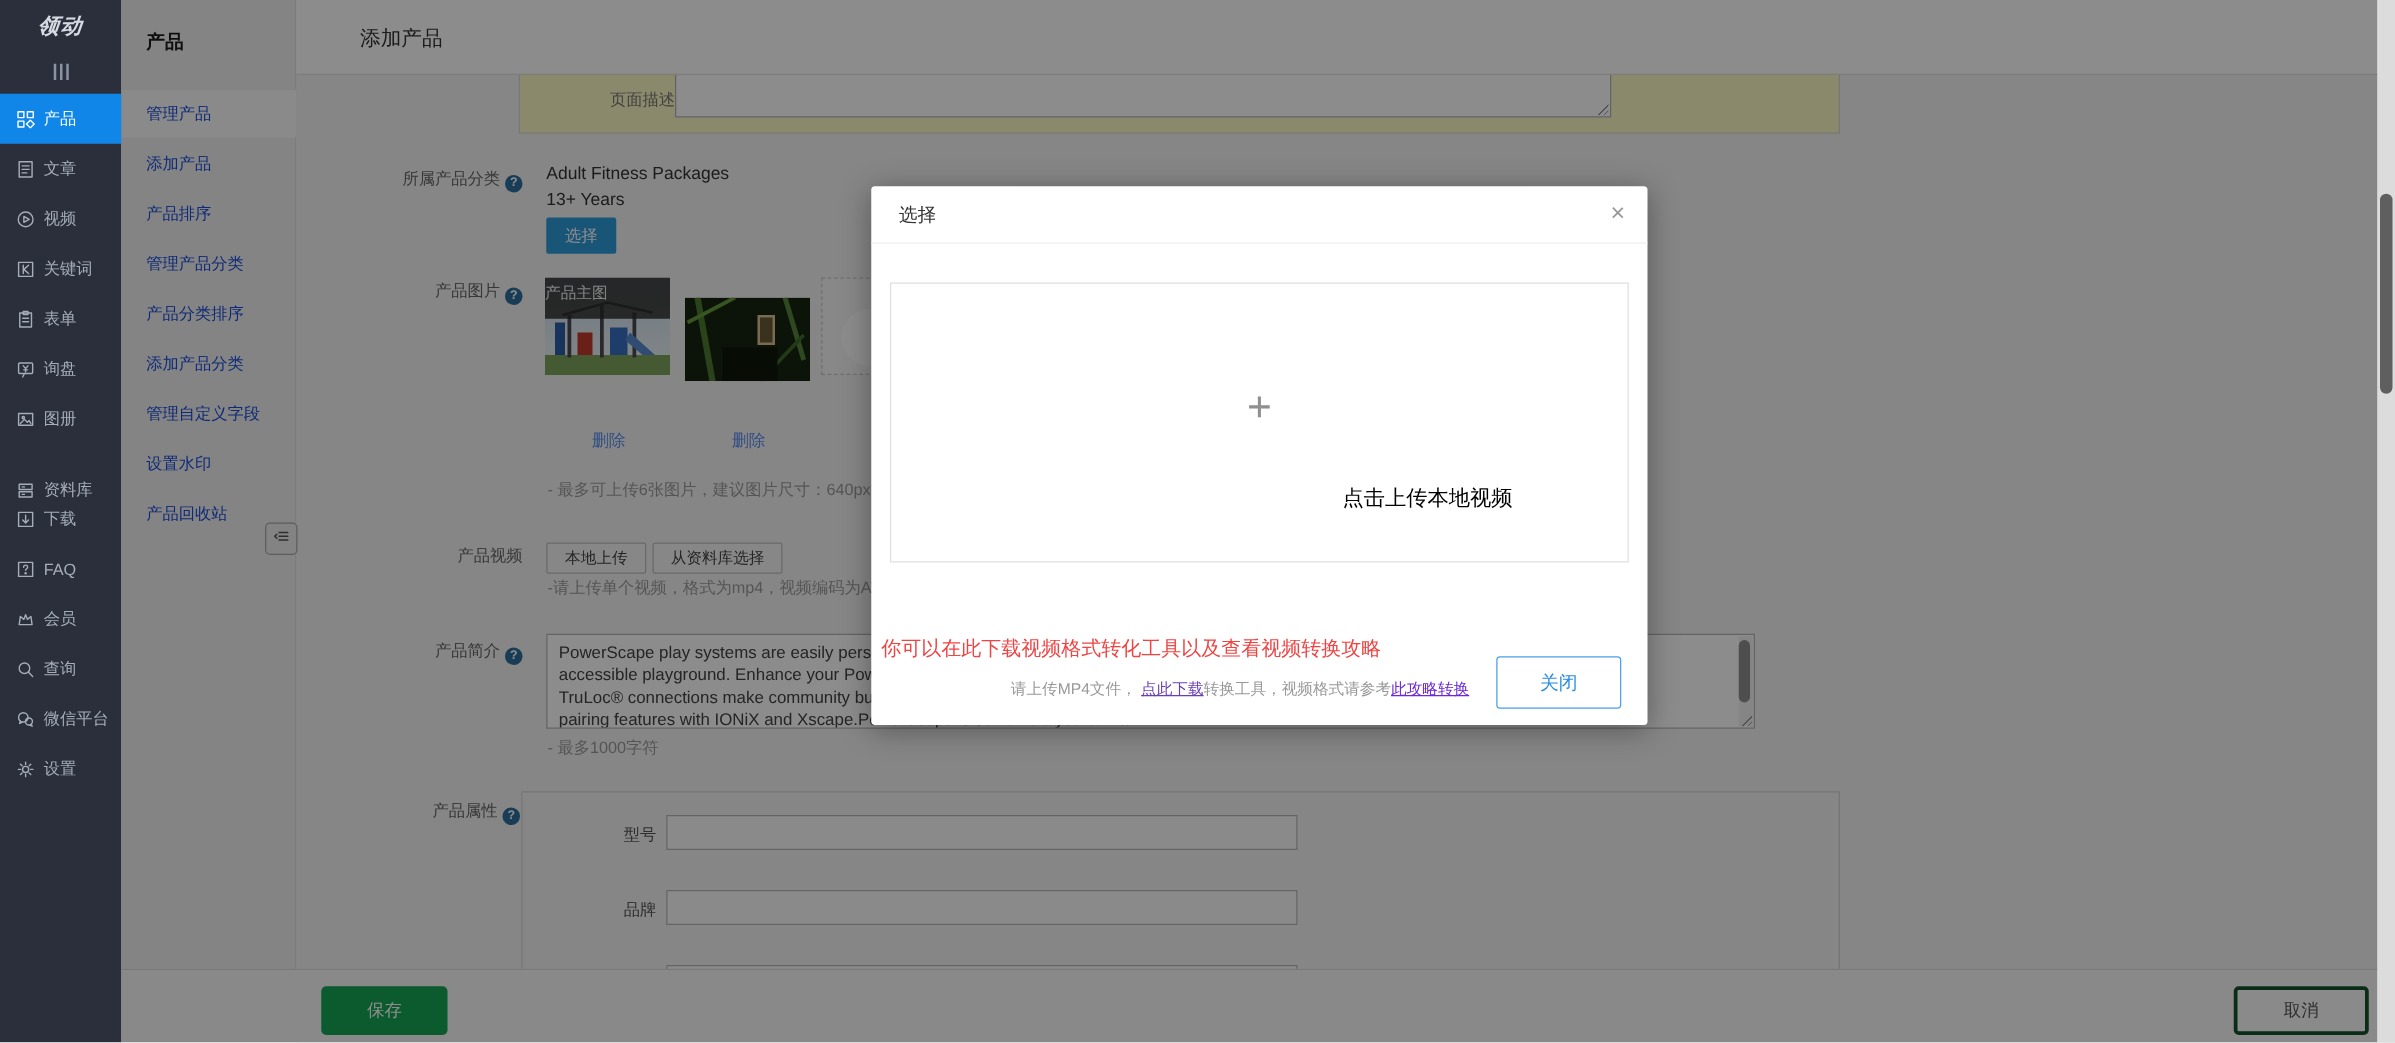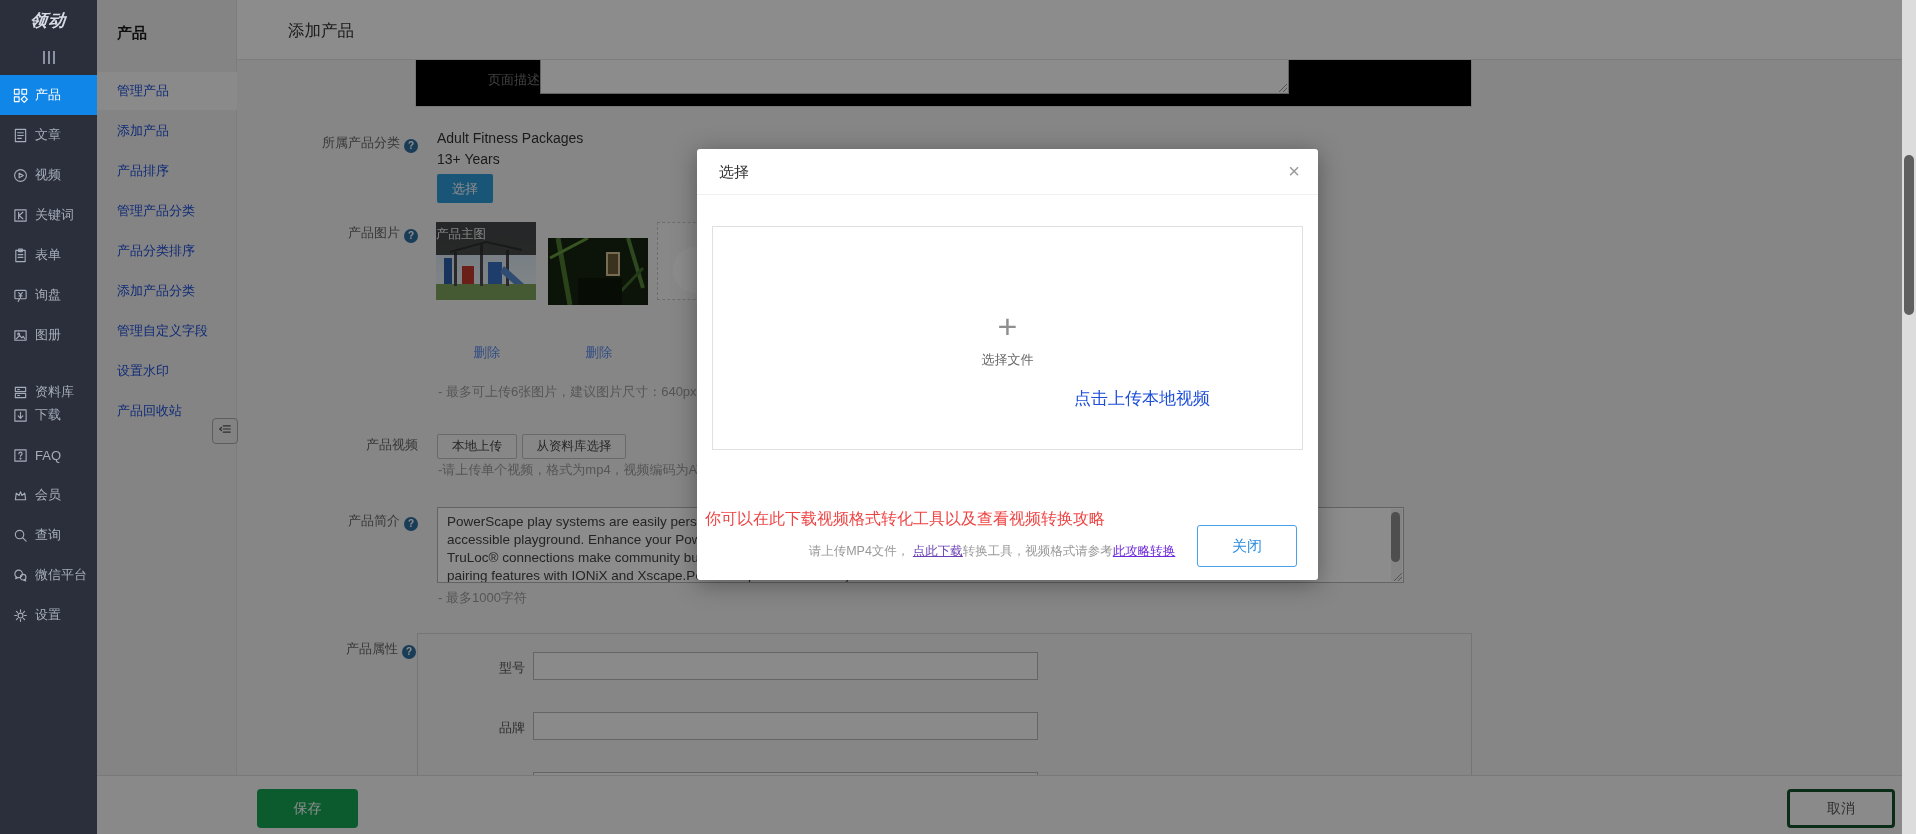--- a/index.html
+++ b/index.html
@@ -33,21 +33,21 @@
 
   
   #content-header { position:absolute; left:237px; top:0; width:1665px; height:60px; background:#FFFFFF;
                     border-bottom:1px solid #E3E3E3; z-index:5; }
   #page-title { position:absolute; left:51px; top:20px; font-size:16.5px; color:#333; }
 
   .rowlabel { position:absolute; left:240px; width:178px; text-align:right; font-size:13px; color:#666; }
   .help { display:inline-block; width:14px; height:14px; margin-left:4px; border-radius:50%; background:#2F6E9E;
           color:#fff; font-size:10px; font-weight:bold; text-align:center; line-height:14px; vertical-align:-2px; }
 
-  #seo-panel { position:absolute; left:415px; top:30px; width:1057px; height:77px; background:#000000; border:1px solid #D9D9D9; z-index:1;}
+  #seo-panel { position:absolute; left:415px; top:30px; width:1057px; height:77px; background:#fef9c3; border:1px solid #D9D9D9; z-index:1;}
   #seo-label { position:absolute; left:38px; top:40px; width:86px; text-align:right; font-size:13px; color:#777; }
   #seo-textarea { position:absolute; left:124px; top:4px; width:749px; height:59px; background:#fff; border:1px solid #B5B5B5; }
   .grip { position:absolute; right:1px; bottom:1px; width:10px; height:10px;
           background:repeating-linear-gradient(135deg,transparent 0 2px,#9a9a9a 2px 3px); clip-path:polygon(100% 0,100% 100%,0 100%); }
 
   .cat-val { position:absolute; left:437px; font-size:14px; color:#333; }
   .btn-blue { position:absolute; background:#2E9BD9; color:#fff; border:none; border-radius:2px; font-size:13px; cursor:pointer; }
 
   .thumb { position:absolute; overflow:hidden; }
   .thumb svg { display:block; }
@@ -80,21 +80,21 @@
   
   #mask { position:absolute; left:97px; right:14px; top:0; bottom:0; background:rgba(0,0,0,0.45); z-index:40; }
   #modal { position:absolute; left:697px; top:149px; width:621px; height:431px; background:#fff; border-radius:3px;
            box-shadow:0 4px 24px rgba(0,0,0,0.35); z-index:50; }
   #modal-header { position:absolute; left:0; top:0; width:100%; height:46px; border-bottom:1px solid #F0F0F0; }
   #modal-title { position:absolute; left:22px; top:14px; font-size:15px; color:#333; }
   #modal-close { position:absolute; right:18px; top:11px; font-size:20px; color:#999; cursor:pointer; line-height:22px; }
   #modal-upload-box { position:absolute; left:15px; top:77px; width:591px; height:224px; border:1px solid #E0E0E0; background:#fff; }
   #plus-icon { position:absolute; left:0; right:0; top:82px; text-align:center; font-size:34px; font-weight:300; color:#8F8F8F; line-height:34px; cursor:pointer;}
   #choose-file { position:absolute; left:0; right:0; top:124px; text-align:center; font-size:13px; color:#666; cursor:pointer; }
-  #upload-hint { position:absolute; left:361px; top:160px; font-size:17px; color:#1d4ed8; }
+  #upload-hint { position:absolute; left:361px; top:160px; font-size:17px; color:#000000; }
   #tip-heading { position:absolute; left:8px; top:360px; width:560px; font-size:16px; color:#ef4444; }
   #tip-line { position:absolute; left:75px; top:394px; width:440px; text-align:center; font-size:12.5px; color:#999; }
   #tip-line a { cursor:pointer; text-decoration:underline; }
   #dl-link { color:#6A3FB5; }
   #guide-link { color:#6d28d9; }
   #close-btn { position:absolute; left:500px; top:376px; width:100px; height:42px; background:#fff; border:1px solid #49A0EC;
                border-radius:3px; color:#2A8CE0; font-size:15px; cursor:pointer; }
 
   
   #scrollbar { position:absolute; right:0; top:0; width:14px; height:834px; background:#DCDCDC; z-index:70; }
@@ -223,21 +223,20 @@
 
   <div id="mask"></div>
 
   <div id="modal">
     <div id="modal-header">
       <div id="modal-title">选择</div>
       <div id="modal-close">×</div>
     </div>
     <div id="modal-upload-box">
       <div id="plus-icon">+</div>
-      <div id="choose-file">选择文件</div>
       <div id="upload-hint">点击上传本地视频</div>
     </div>
     <div id="tip-heading">你可以在此下载视频格式转化工具以及查看视频转换攻略</div>
     <div id="tip-line">
       <span>请上传MP4文件， </span><a id="dl-link">点此下载</a><span>转换工具，视频格式请参考</span><a id="guide-link">此攻略转换</a>
     </div>
     <button id="close-btn">关闭</button>
   </div>
 
   <div id="sidebar">

